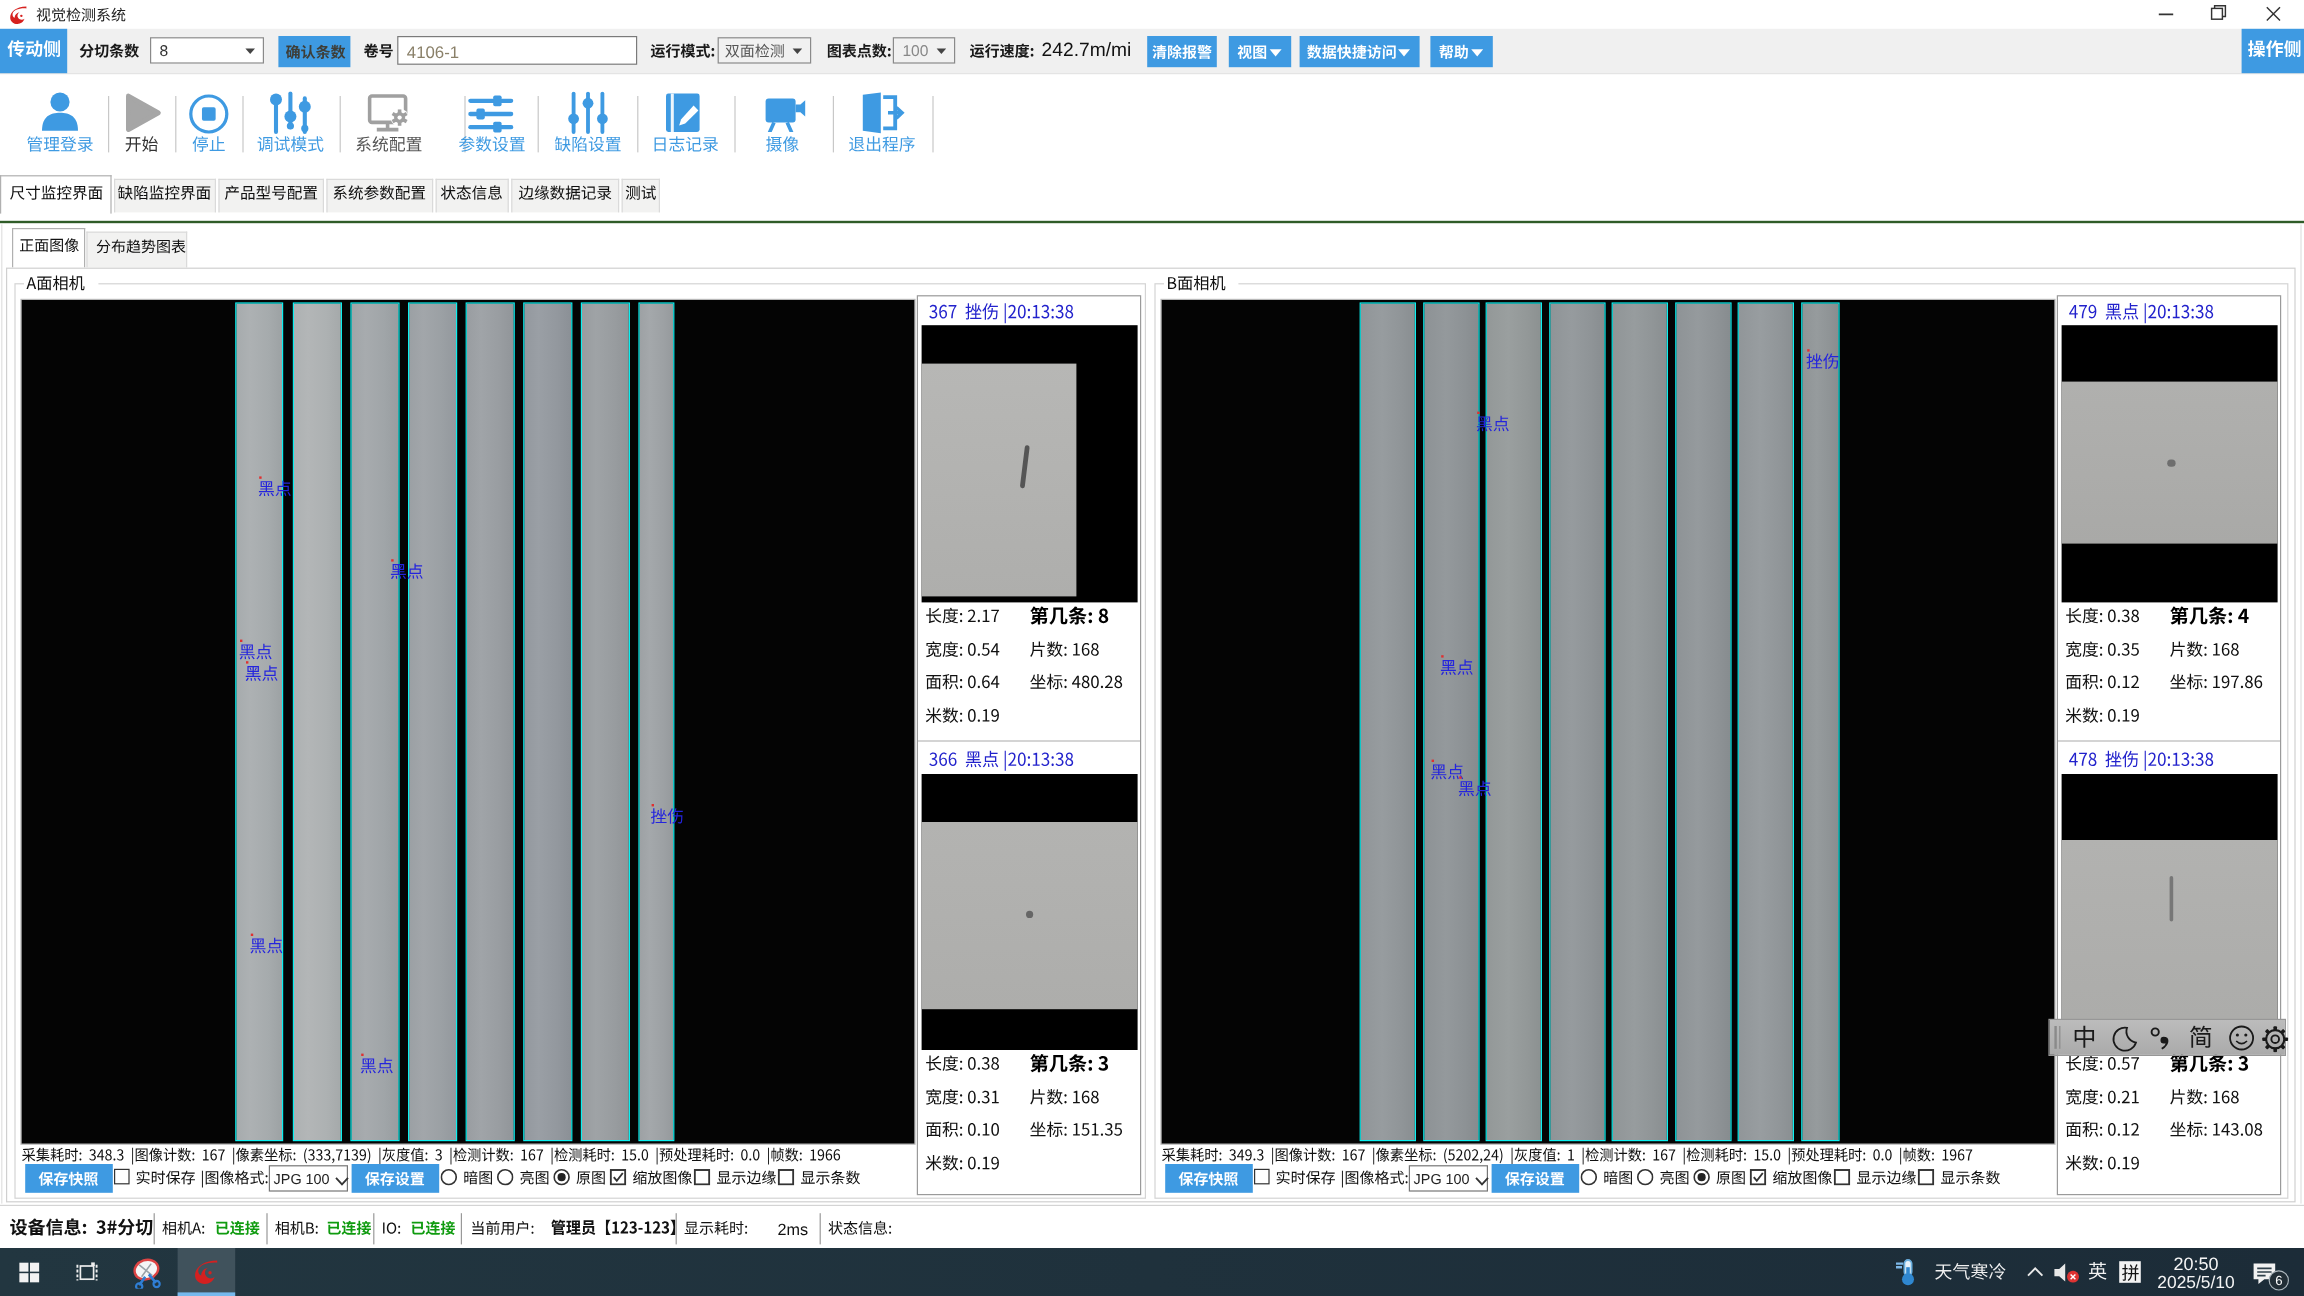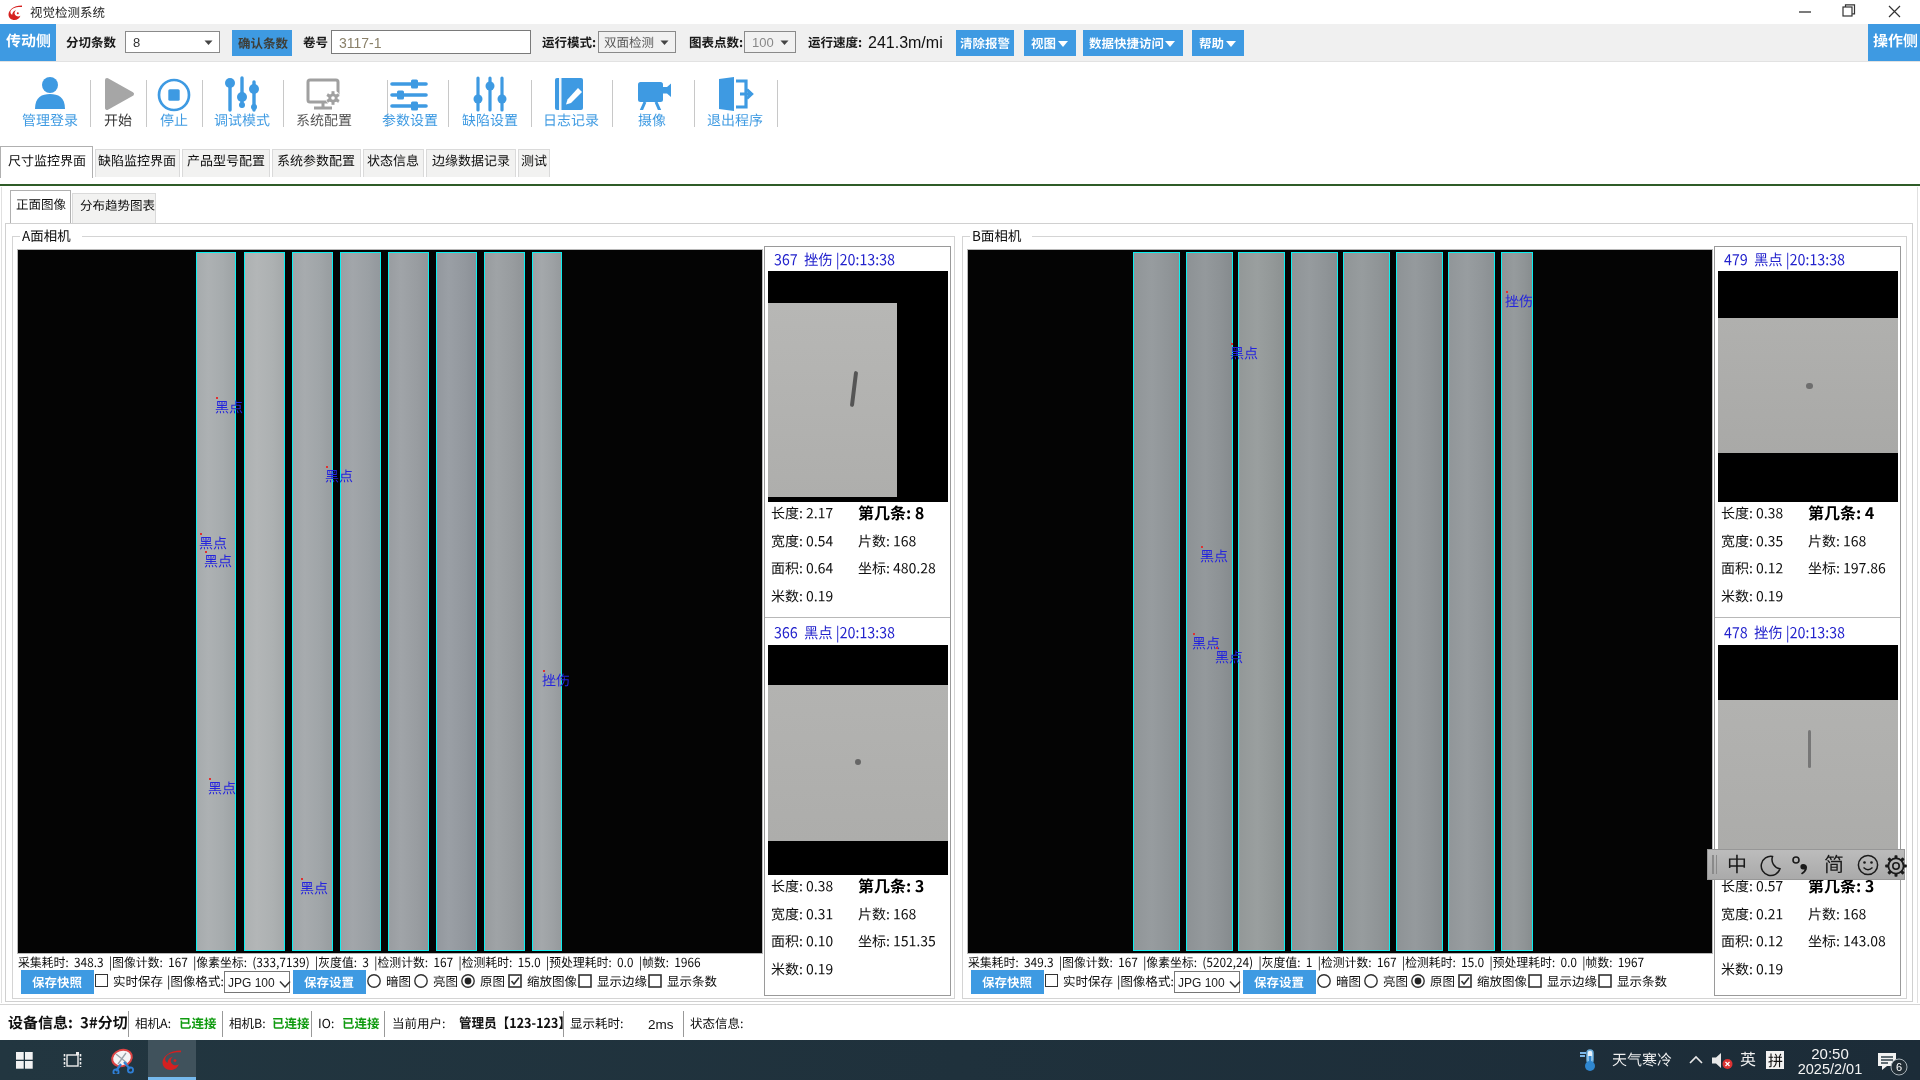--- a/index.html
+++ b/index.html
@@ -244,21 +244,21 @@
       <use href="#B6570" x="3000"></use>
     </g>
   </svg>
 <svg style="position:absolute;left:303px;top:36px;overflow:visible;" width="25.0" height="12.5" viewBox="0 -880 2000 1000" preserveAspectRatio="none" fill="#1a1a1a">
     <g transform="scale(1,-1)">
       <use href="#B5377" x="0"></use>
       <use href="#B53F7" x="1000"></use>
     </g>
   </svg>
 <div style="position:absolute;left:331px;top:30px;width:200px;height:24px;background:#fff;border:1px solid #7a7a7a;"></div>
-<div style="position:absolute;left:339px;top:35px;font:14px Liberation Sans,sans-serif;color:#8a8069;">3117-1</div>
+<div style="position:absolute;left:339px;top:35px;font:14px Liberation Sans,sans-serif;color:#8a8069;">4106-1</div>
 <svg style="position:absolute;left:542px;top:36px;overflow:visible;" width="54.1" height="12.5" viewBox="0 -880 4325 1000" preserveAspectRatio="none" fill="#1a1a1a">
     <g transform="scale(1,-1)">
       <use href="#B8FD0" x="0"></use>
       <use href="#B884C" x="1000"></use>
       <use href="#B6A21" x="2000"></use>
       <use href="#B5F0F" x="3000"></use>
       <use href="#B003A" x="4000"></use>
     </g>
   </svg>
 <div style="position:absolute;left:598px;top:31px;width:78px;height:22px;background:#f1f1f1;border:1px solid #8a8a8a;"></div>
@@ -289,21 +289,21 @@
   </svg>
 <svg style="position:absolute;left:808px;top:36px;overflow:visible;" width="54.1" height="12.5" viewBox="0 -880 4325 1000" preserveAspectRatio="none" fill="#1a1a1a">
     <g transform="scale(1,-1)">
       <use href="#B8FD0" x="0"></use>
       <use href="#B884C" x="1000"></use>
       <use href="#B901F" x="2000"></use>
       <use href="#B5EA6" x="3000"></use>
       <use href="#B003A" x="4000"></use>
     </g>
   </svg>
-<div style="position:absolute;left:868px;top:34px;font:16px Liberation Sans,sans-serif;color:#111;">241.3m/mi</div>
+<div style="position:absolute;left:868px;top:34px;font:16px Liberation Sans,sans-serif;color:#111;">242.7m/mi</div>
 <div style="position:absolute;left:956px;top:30px;width:58px;height:26px;background:#3e9ae2;"></div>
 <svg style="position:absolute;left:960.0px;top:37px;overflow:visible;" width="50.0" height="12.5" viewBox="0 -880 4000 1000" preserveAspectRatio="none" fill="#fff">
     <g transform="scale(1,-1)">
       <use href="#B6E05" x="0"></use>
       <use href="#B9664" x="1000"></use>
       <use href="#B62A5" x="2000"></use>
       <use href="#B8B66" x="3000"></use>
     </g>
   </svg>
 <div style="position:absolute;left:1024px;top:30px;width:52px;height:26px;background:#3e9ae2;"></div>
@@ -1698,20 +1698,20 @@
       <use href="#R82F1" x="0"></use>
     </g>
   </svg>
 <div style="position:absolute;left:1766px;top:1051px;width:18px;height:18px;background:#f2f2f2;"></div>
 <svg style="position:absolute;left:1768px;top:1052.5px;overflow:visible;" width="15.0" height="15.0" viewBox="0 -880 1000 1000" preserveAspectRatio="none" fill="#111">
     <g transform="scale(1,-1)">
       <use href="#R62FC" x="0"></use>
     </g>
   </svg>
 <div style="position:absolute;left:1795px;top:1045px;width:70px;text-align:center;font:15px Liberation Sans,sans-serif;color:#f5f5f5;">20:50</div>
-<div style="position:absolute;left:1795px;top:1061px;width:70px;text-align:center;font:14.5px Liberation Sans,sans-serif;color:#f5f5f5;">2025/2/01</div>
+<div style="position:absolute;left:1795px;top:1061px;width:70px;text-align:center;font:14.5px Liberation Sans,sans-serif;color:#f5f5f5;">2025/5/10</div>
 <svg style="position:absolute;left:1876px;top:1051px;" width="22" height="19" viewBox="0 0 22 19">
     <path d="M2 2 h18 v13 h-9 l-5 4 v-4 h-4 Z" fill="#f2f2f2"></path>
     <path d="M5 6 h12 M5 9 h12 M5 12 h7" stroke="#30404a" stroke-width="1.4"></path>
   </svg>
 <svg style="position:absolute;left:1890px;top:1058px;" width="18" height="18" viewBox="0 0 18 18">
     <circle cx="9" cy="9" r="8" fill="#222e36" stroke="#aab4ba" stroke-width="1"></circle>
     <text x="9" y="13" font-size="11" text-anchor="middle" fill="#fff" font-family="Liberation Sans">6</text>
   </svg>
 </body></html>

